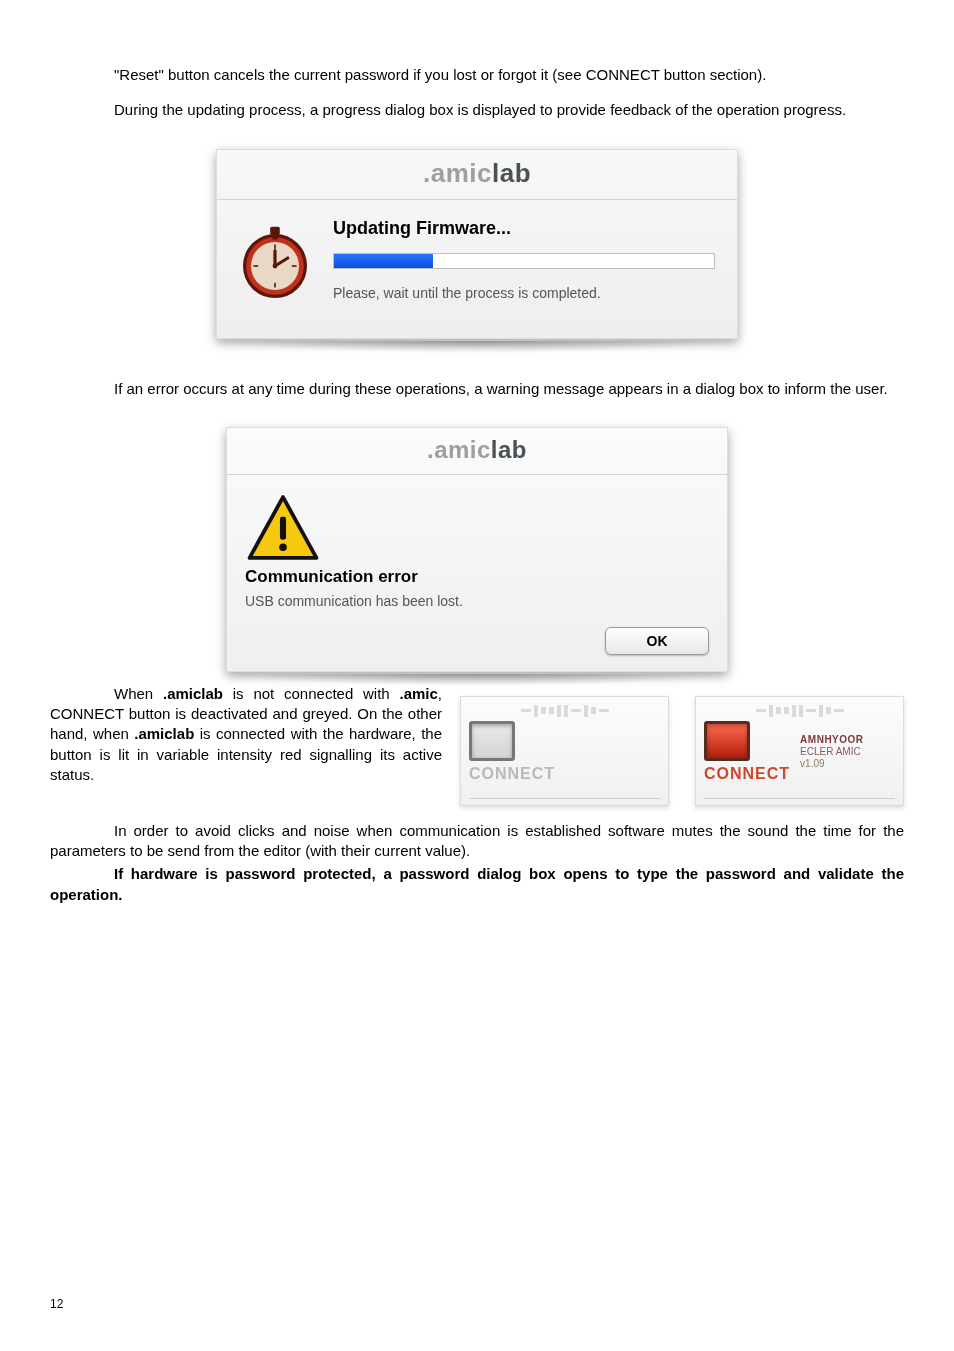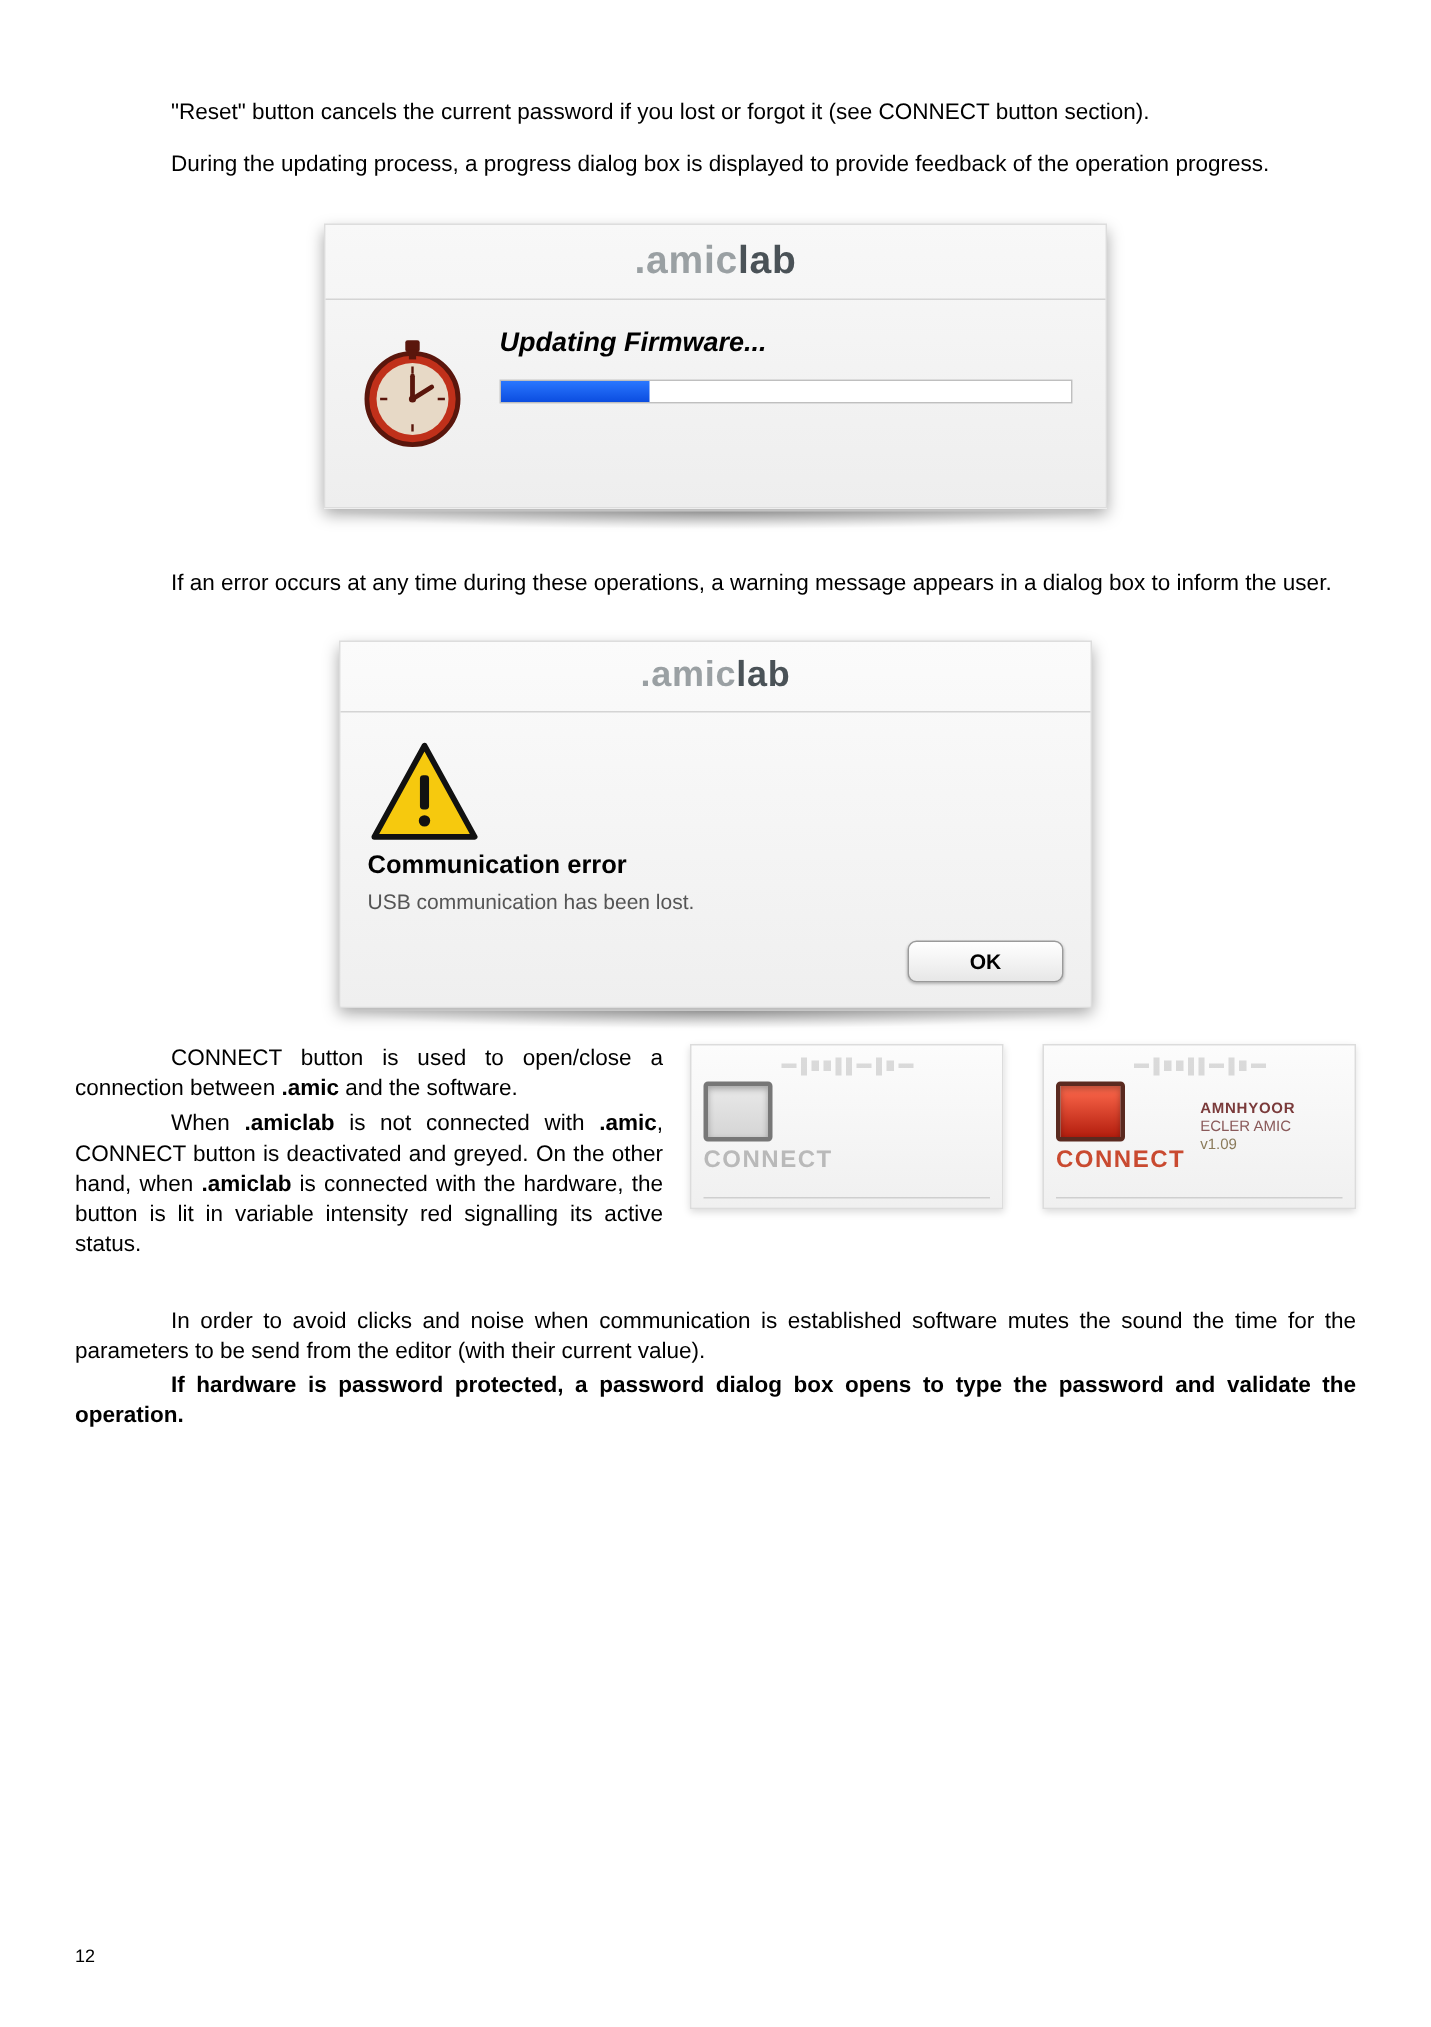--- a/index.html
+++ b/index.html
@@ -52,21 +52,21 @@
     width: 520px;
     background: linear-gradient(#f8f8f8,#eeeeee);
     border: 1px solid #ddd;
   }
   .dlg-progress .dlg-body { padding: 18px 22px 36px 18px; }
   .stopwatch-icon {
     width: 80px; height: 80px; flex: 0 0 auto;
     margin-right: 18px; margin-top: 4px;
   }
   .prog-right { flex: 1; }
-  .prog-title { font-size: 18px; font-weight: bold; margin-bottom: 14px; font-style: italic; }
+  .prog-title { font-size: 18px; font-weight: bold; margin-bottom: 14px; }
   .prog-bar-track {
     width: 100%; height: 16px;
     background: #fff;
     border: 1px solid #bfbfbf;
     box-sizing: border-box;
     margin-bottom: 16px;
   }
   .prog-bar-fill {
     height: 100%;
     width: 26%;
@@ -190,20 +190,21 @@
         </g>
         <polyline points="50,55 50,36" stroke="#5a160c" stroke-width="4" fill="none" stroke-linecap="round"></polyline>
         <polyline points="50,55 66,45" stroke="#5a160c" stroke-width="4" fill="none" stroke-linecap="round"></polyline>
         <circle cx="50" cy="55" r="3" fill="#5a160c"></circle>
       </svg>
       <div class="prog-right">
         <div class="prog-title">Updating Firmware...</div>
         <div class="prog-bar-track">
           <div class="prog-bar-fill"></div>
         </div>
+        <div class="prog-msg">Please, wait until the process is completed.</div>
       </div>
     </div>
   </div>
   <div class="dlg-shadow" style="width:520px;margin:-26px auto 26px auto;"></div>
 
   <p class="body-text indent">If an error occurs at any time during these operations, a warning message appears in a dialog box to inform the user.</p>
 
   <div class="dialog dlg-error">
     <div class="dlg-header">
       <span class="brand-gray">.amic</span><span class="brand-dark">lab</span>
@@ -221,23 +222,20 @@
     </div>
     <div class="dlg-footer">
       <button class="ok-btn">OK</button>
     </div>
   </div>
   <div class="dlg-shadow" style="width:500px;margin:-26px auto 10px auto;"></div>
 
 
   <div class="two-col">
     <div class="left">
-      <p class="body-text indent" style="margin-top:0;">
-        <span>CONNECT button is used to open/close a connection between </span><span class="bold">.amic</span><span> and the software.</span>
-      </p>
       <p class="body-text indent" style="margin-top:-12px;">
         <span>When </span><span class="bold">.amiclab</span><span> is not connected with </span><span class="bold">.amic</span><span>, CONNECT button is deactivated and greyed. On the other hand, when </span><span class="bold">.amiclab</span><span> is connected with the hardware, the button is lit in variable intensity red signalling its active status.</span>
       </p>
     </div>
     <div class="right">
 
       <div class="conn-panel">
         <div class="panel-top-deco">
           <span class="deco-thin"></span>
             <span class="deco-tall"></span>

